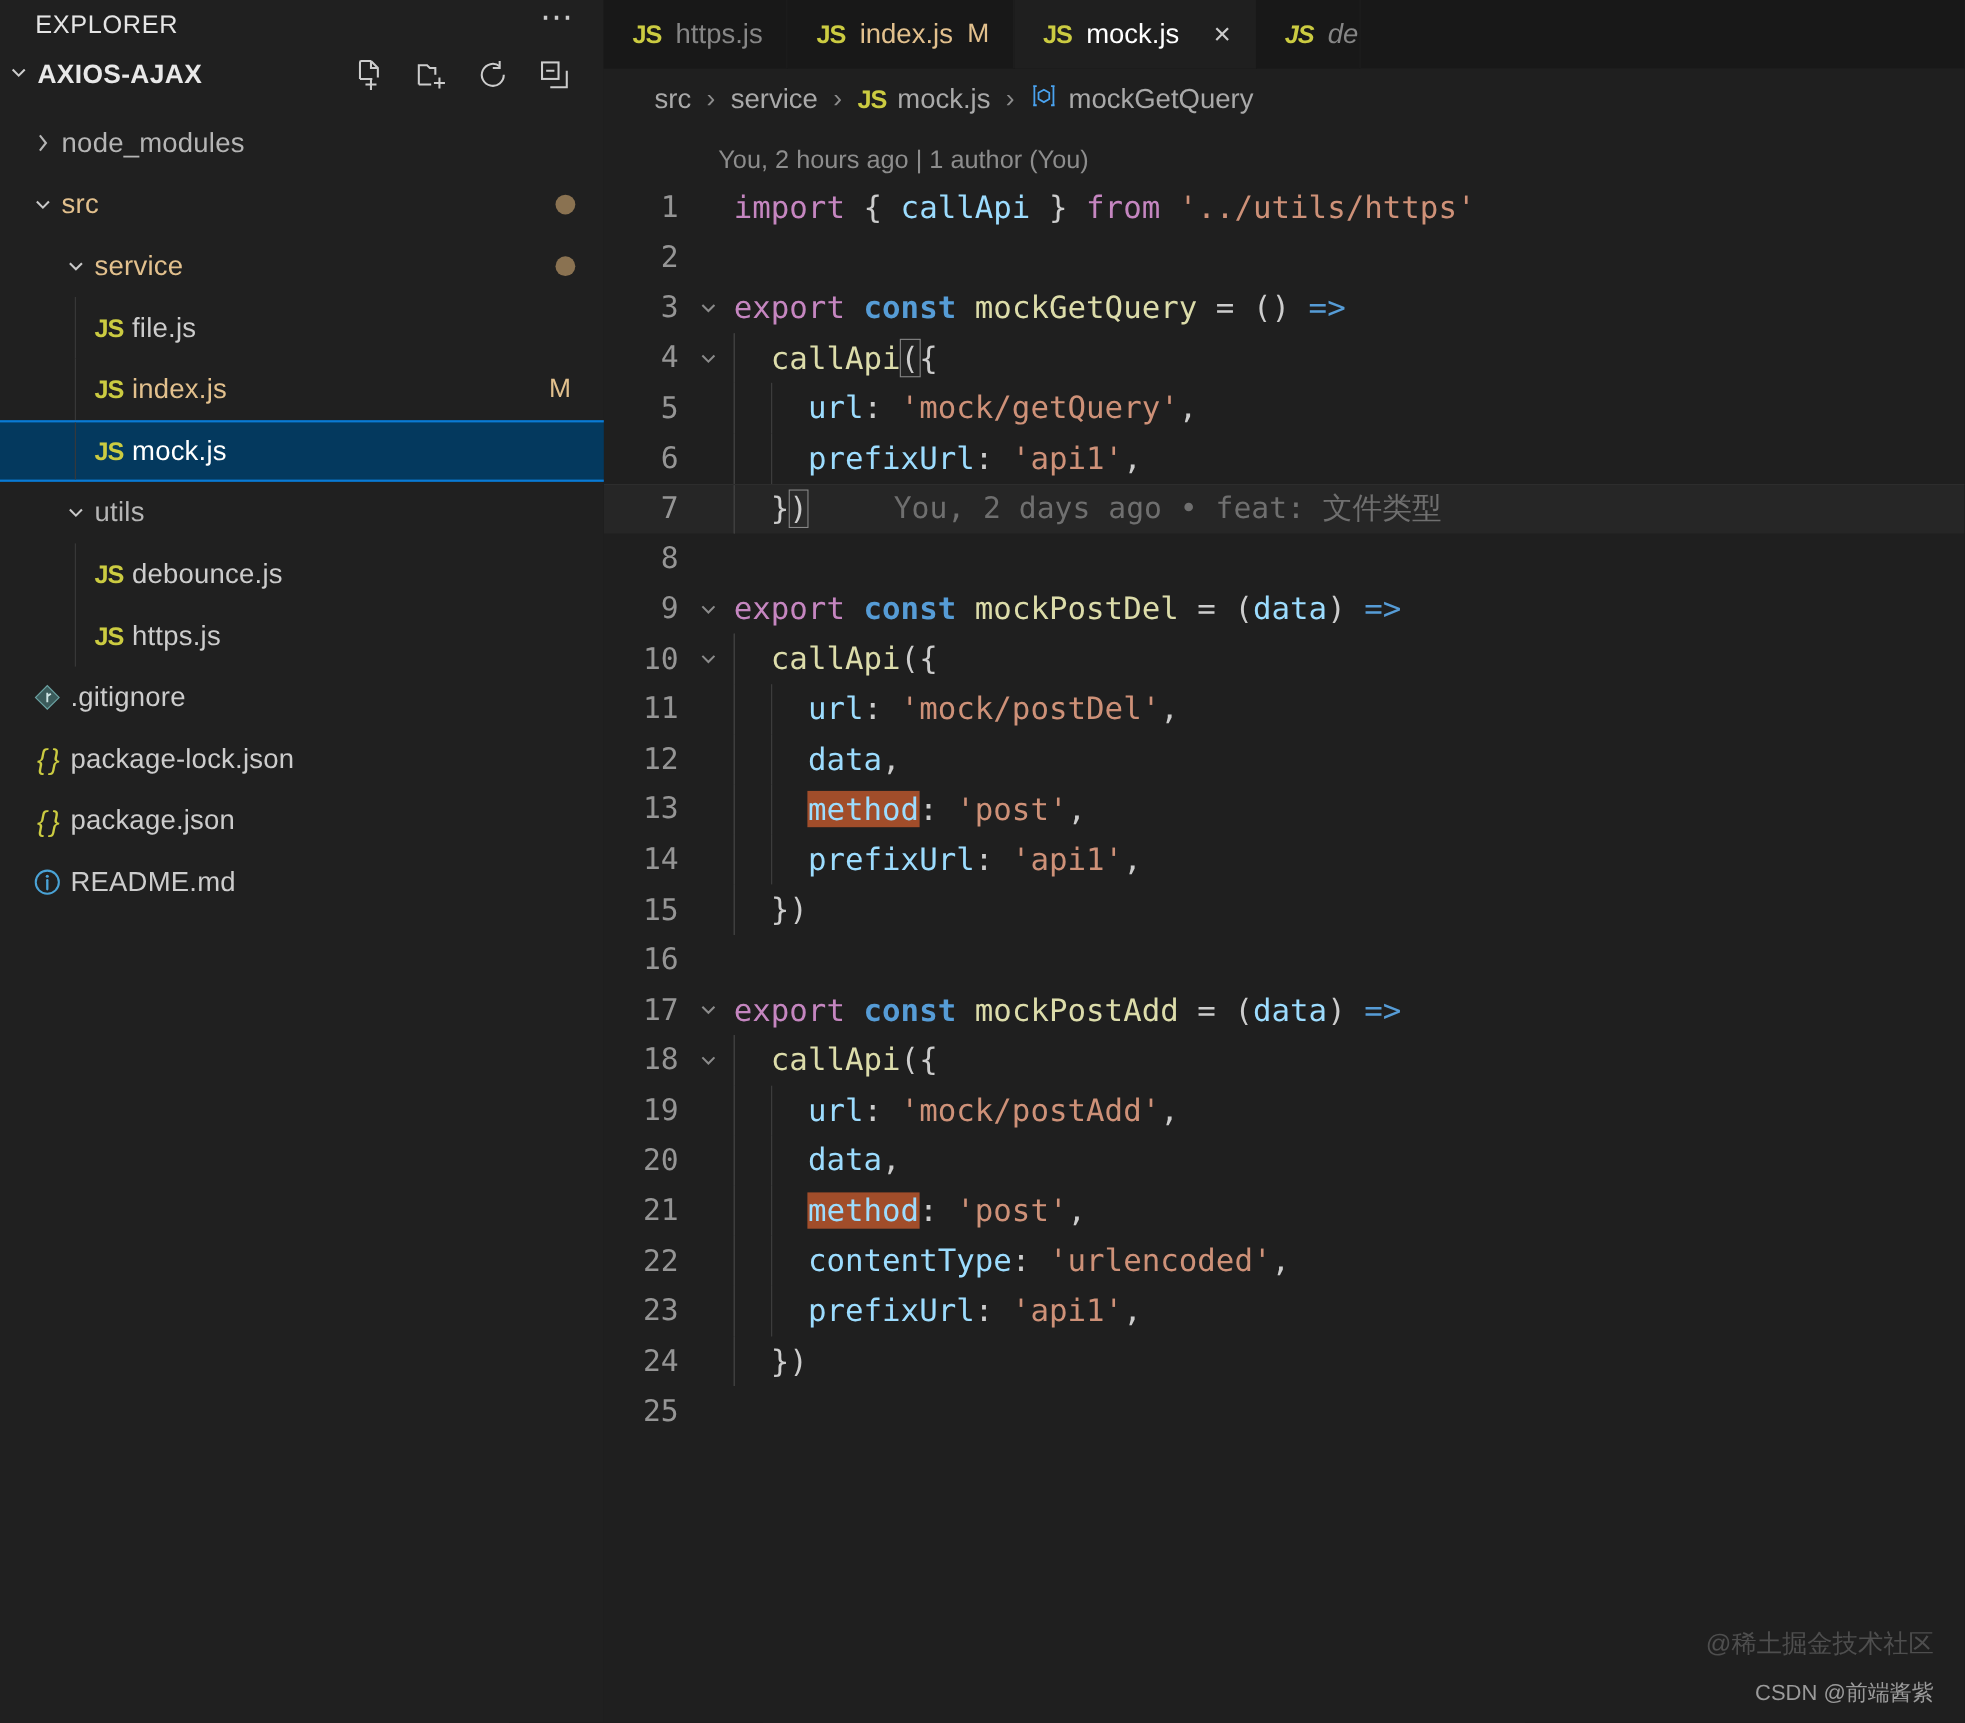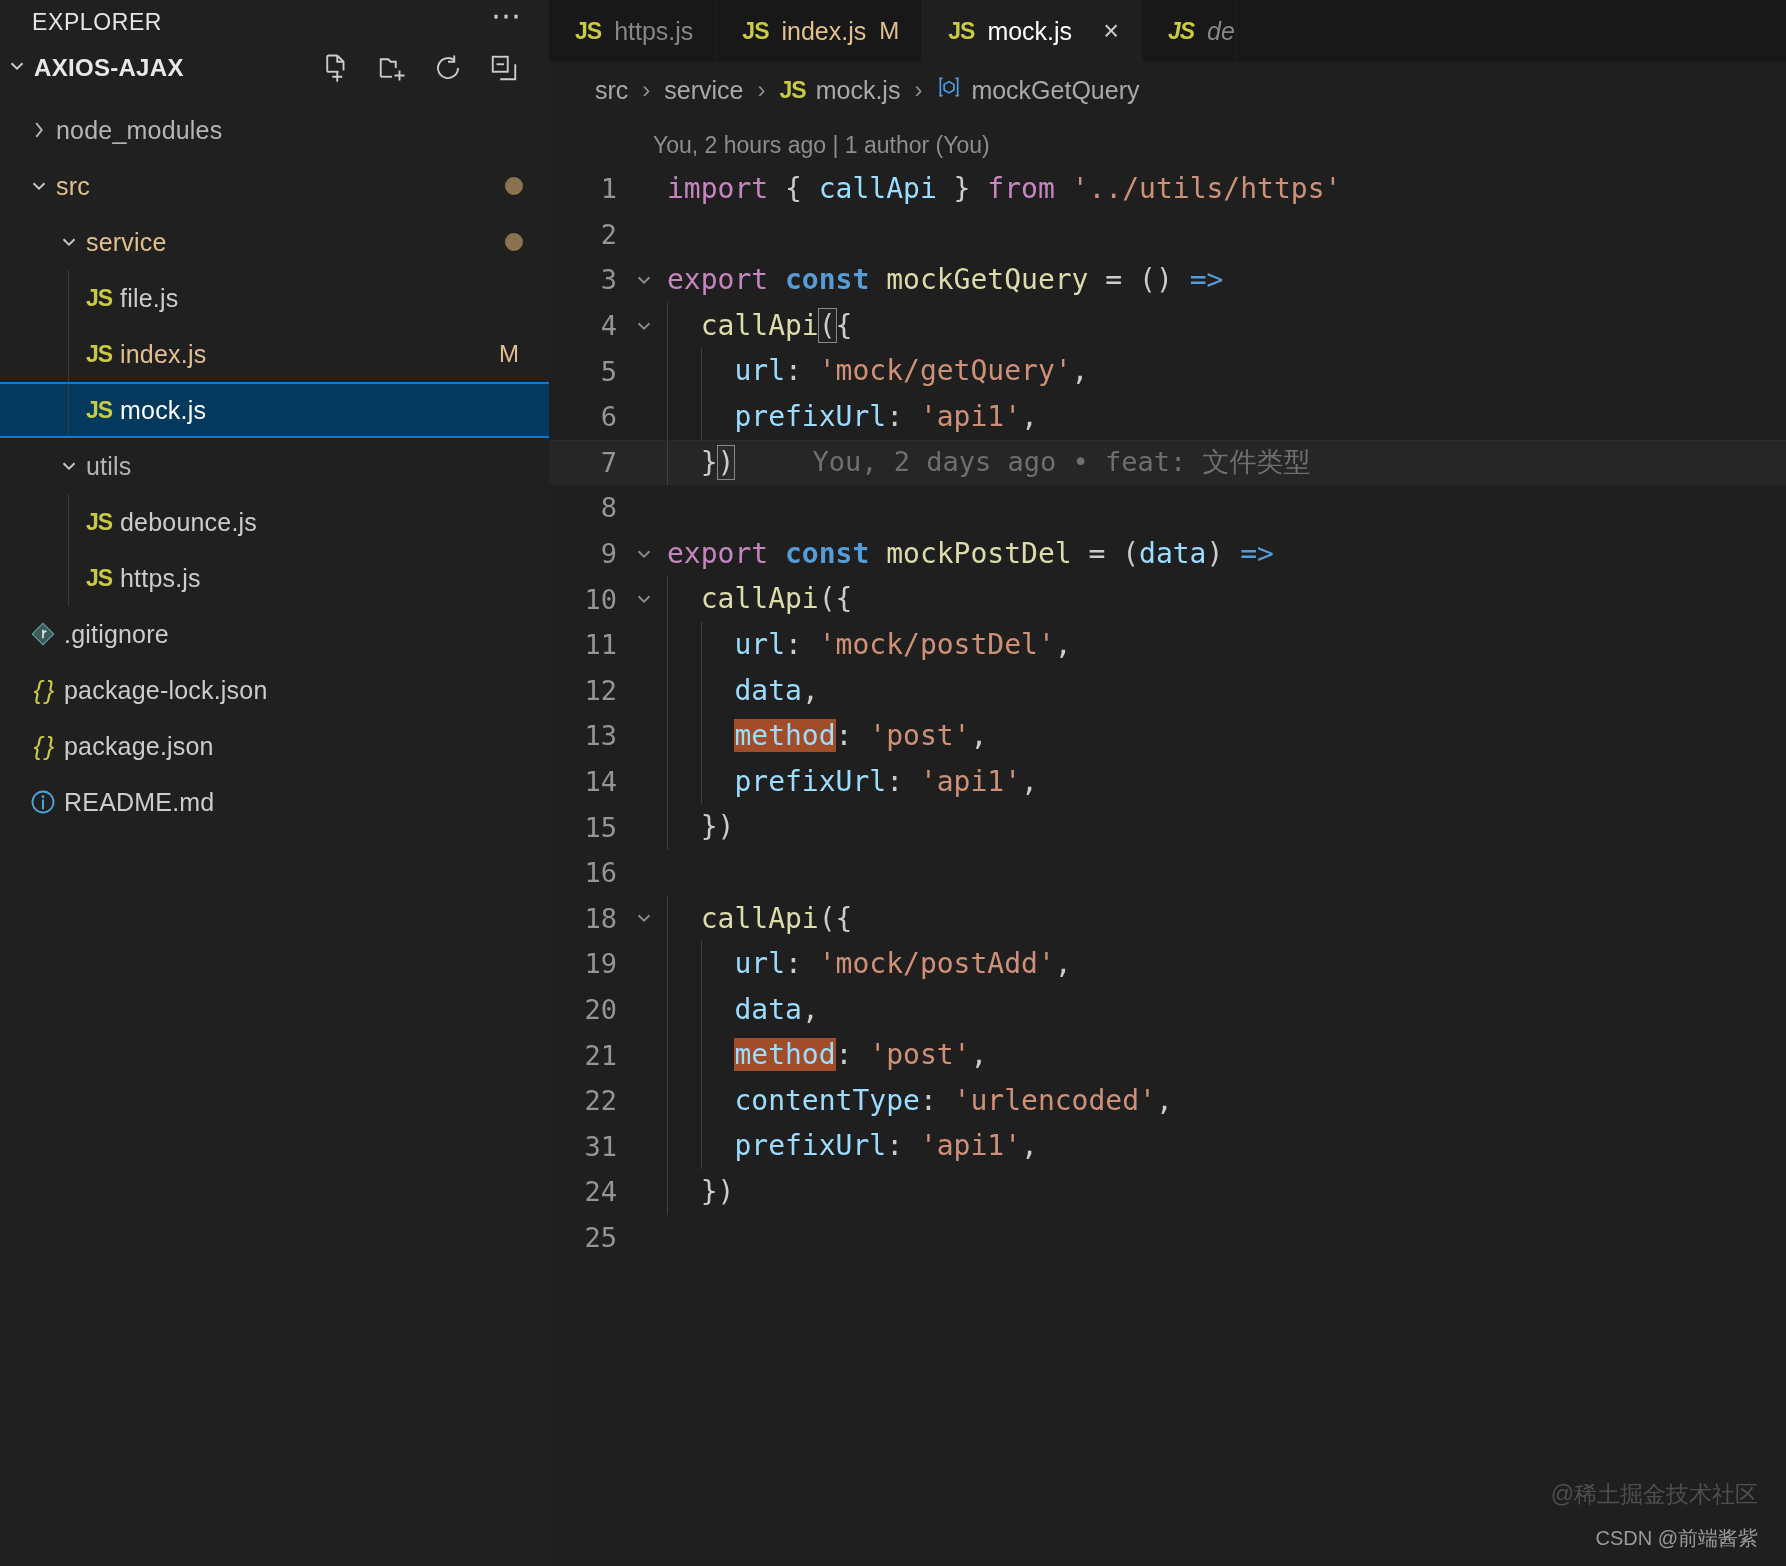--- a/index.html
+++ b/index.html
@@ -469,20 +469,29 @@
             <span class="lnum">15</span>
             <span class="fold"></span>
             <span class="ctext" style="position:relative"><span class="guide" style="left:0px"></span><span class="guide" style="left:0px"></span>  <span class="t-punc">}</span><span class="t-punc">)</span></span>
           </div>
           <div class="cline">
             <span class="lnum">16</span>
             <span class="fold"></span>
             <span class="ctext" style="position:relative"></span>
           </div>
           <div class="cline">
+            <span class="lnum">17</span>
+            <span class="fold">
+              <svg width="22" height="22" viewBox="0 0 16 16" fill="none" stroke="#8a8a8a" stroke-width="1.4">
+                <path d="M4 6l4 4 4-4"></path>
+              </svg>
+            </span>
+            <span class="ctext" style="position:relative"><span class="t-kw">export</span> <span class="t-const">const</span> <span class="t-fn">mockPostAdd</span> <span class="t-punc">=</span> <span class="t-punc">(</span><span class="t-var">data</span><span class="t-punc">)</span> <span class="t-arrow">=&gt;</span></span>
+          </div>
+          <div class="cline">
             <span class="lnum">18</span>
             <span class="fold">
               <svg width="22" height="22" viewBox="0 0 16 16" fill="none" stroke="#8a8a8a" stroke-width="1.4">
                 <path d="M4 6l4 4 4-4"></path>
               </svg>
             </span>
             <span class="ctext" style="position:relative"><span class="guide" style="left:0px"></span><span class="guide" style="left:0px"></span>  <span class="t-fn">callApi</span><span class="t-punc">(</span><span class="t-punc">{</span></span>
           </div>
           <div class="cline">
             <span class="lnum">19</span>
@@ -498,21 +507,21 @@
             <span class="lnum">21</span>
             <span class="fold"></span>
             <span class="ctext" style="position:relative"><span class="guide" style="left:0px"></span><span class="guide" style="left:33.7px"></span><span class="guide" style="left:0px"></span>    <span class="t-var find-hl">method</span><span class="t-punc">:</span> <span class="t-str">'post'</span><span class="t-punc">,</span></span>
           </div>
           <div class="cline">
             <span class="lnum">22</span>
             <span class="fold"></span>
             <span class="ctext" style="position:relative"><span class="guide" style="left:0px"></span><span class="guide" style="left:33.7px"></span><span class="guide" style="left:0px"></span>    <span class="t-var">contentType</span><span class="t-punc">:</span> <span class="t-str">'urlencoded'</span><span class="t-punc">,</span></span>
           </div>
           <div class="cline">
-            <span class="lnum">31</span>
+            <span class="lnum">23</span>
             <span class="fold"></span>
             <span class="ctext" style="position:relative"><span class="guide" style="left:0px"></span><span class="guide" style="left:33.7px"></span><span class="guide" style="left:0px"></span>    <span class="t-var">prefixUrl</span><span class="t-punc">:</span> <span class="t-str">'api1'</span><span class="t-punc">,</span></span>
           </div>
           <div class="cline">
             <span class="lnum">24</span>
             <span class="fold"></span>
             <span class="ctext" style="position:relative"><span class="guide" style="left:0px"></span><span class="guide" style="left:0px"></span>  <span class="t-punc">}</span><span class="t-punc">)</span></span>
           </div>
           <div class="cline">
             <span class="lnum">25</span>

